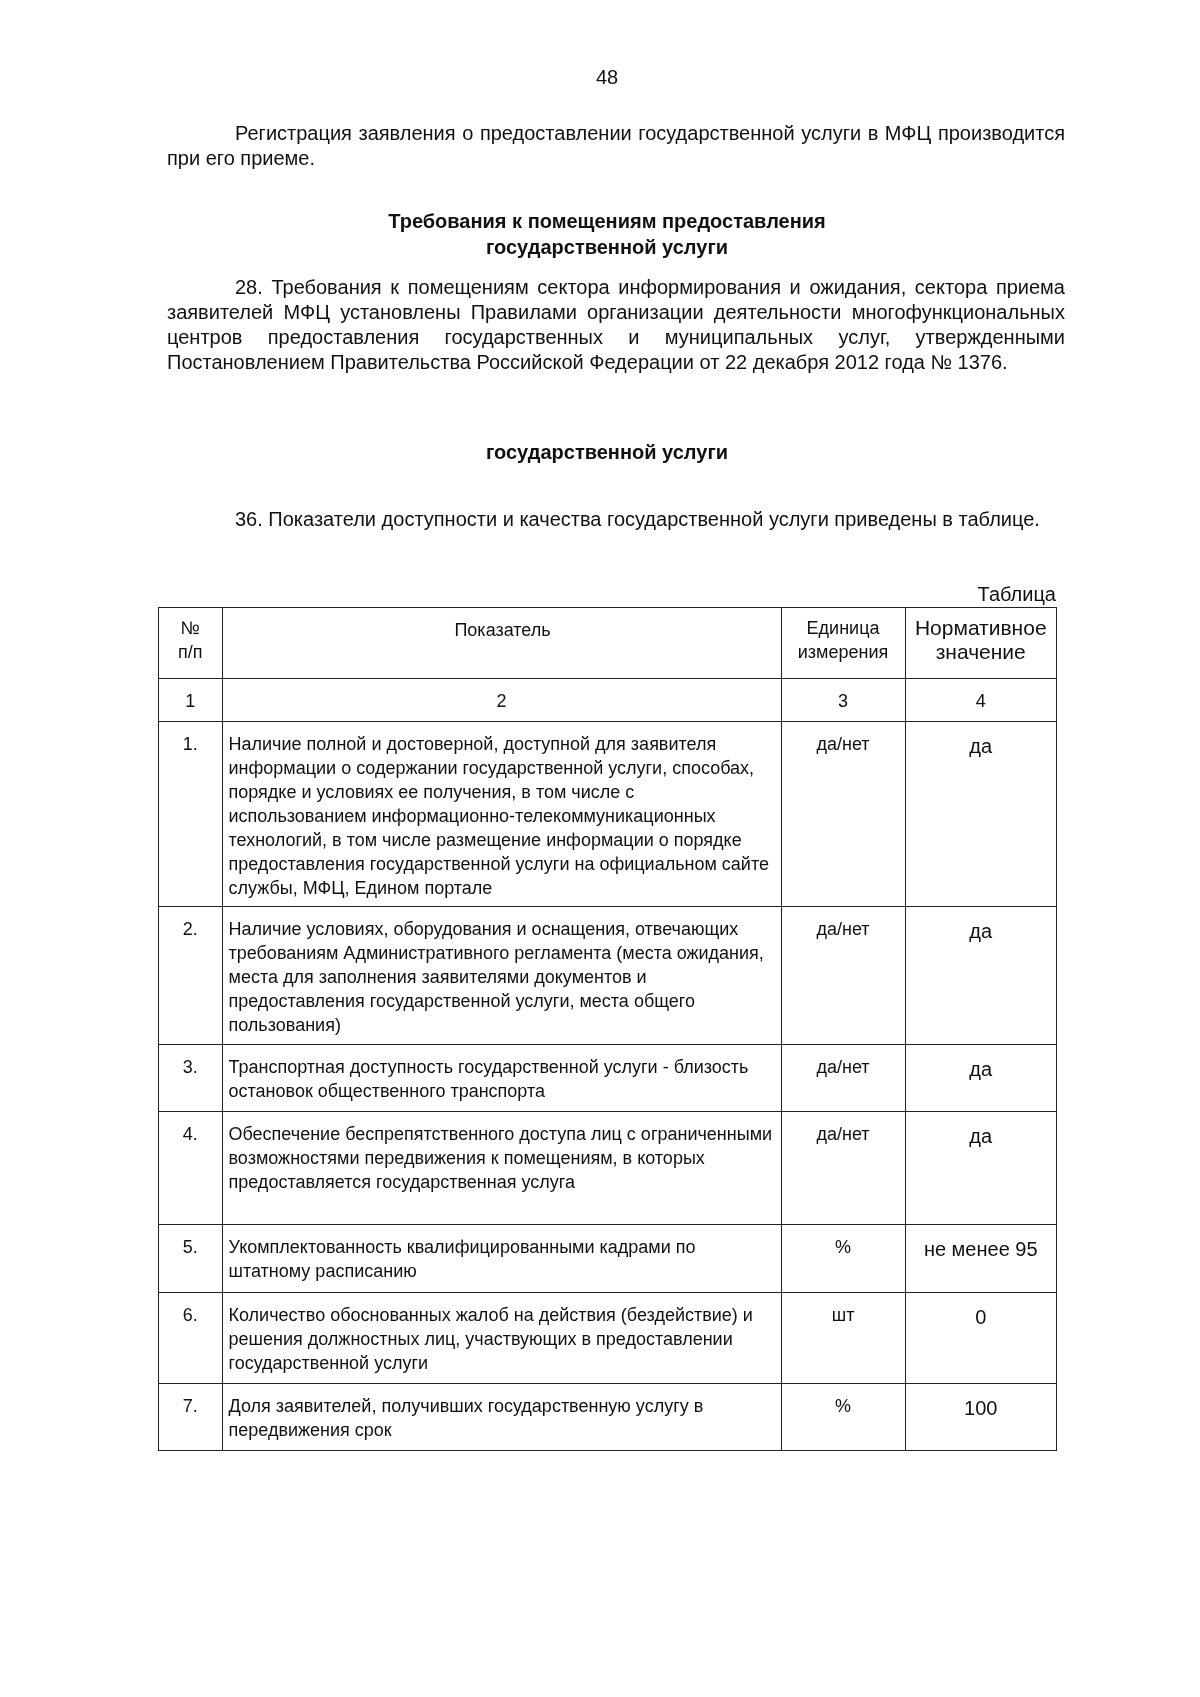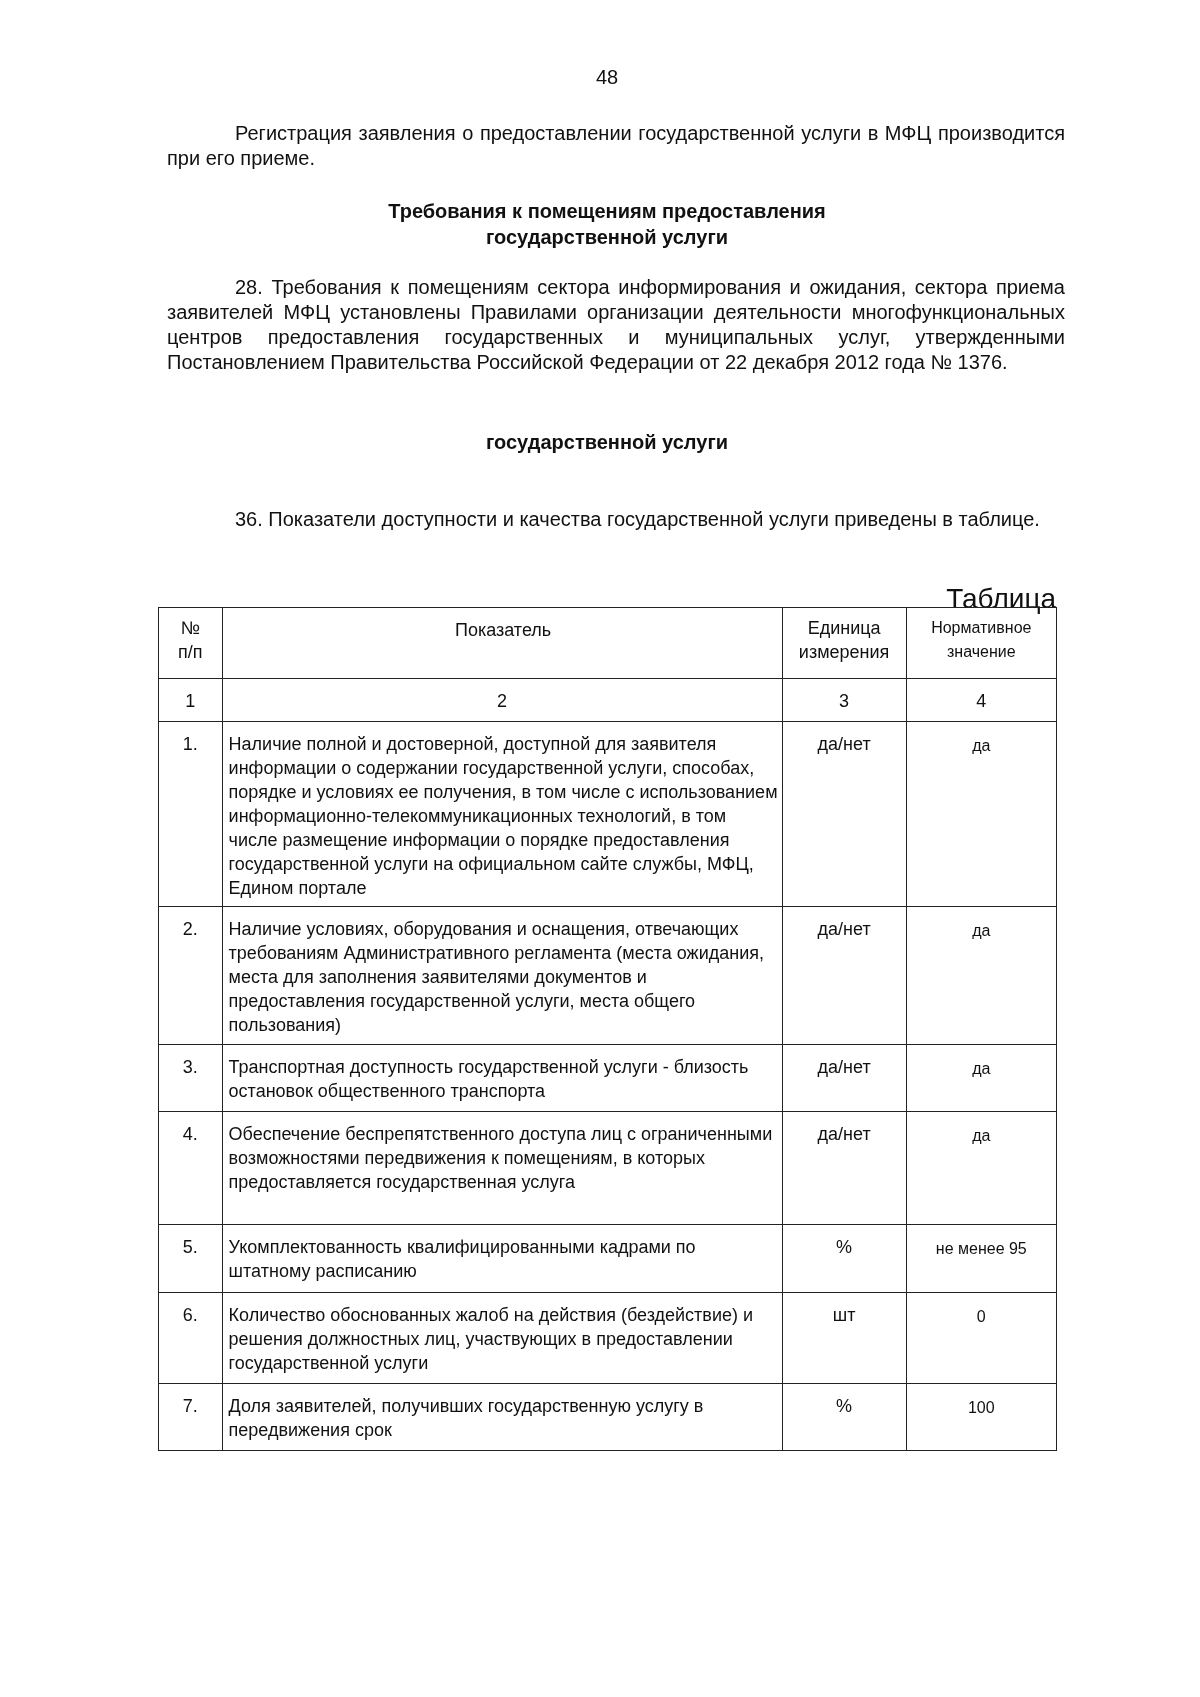--- a/index.html
+++ b/index.html
@@ -1,28 +1,28 @@
 <!DOCTYPE html>
 <html><head>
 <meta charset="utf-8">
 <style>
   html, body { margin: 0; padding: 0; background: #ffffff; }
   body { width: 1200px; height: 1697px; position: relative; font-family: "Liberation Sans", sans-serif; color: #111; }
   .page-num { position: absolute; top: 66px; left: 0; width: 1214px; text-align: center; font-size: 20px; }
   .para { position: absolute; left: 167px; width: 898px; font-size: 20px; line-height: 25px; text-align: justify; }
   .para .indent { display: inline-block; width: 68px; }
-  .heading { position: absolute; left: 158px; width: 898px; text-align: center; font-size: 20px; font-weight: bold; line-height: 26px; }
-  .table-caption { position: absolute; top: 583px; right: 144px; font-size: 28px; }
+  .heading { position: absolute; left: 158px; width: 898px; text-align: center; font-size: 20px; font-weight: bold; line-height: 26px; margin-top: 10px; }
+  .table-caption { position: absolute; top: 583px; right: 144px; font-size: 20px; }
   table { position: absolute; top: 607px; left: 158px; width: 899px; border-collapse: collapse; font-size: 18px; line-height: 24px; }
   td, th { border: 1.5px solid #222; vertical-align: top; font-weight: normal; }
   th { text-align: center; padding: 8px 3px 4px; }
   .c1 { width: 58px; text-align: center; }
   .c2 { width: 562px; text-align: left; padding: 10px 4px 6px 6px; }
   .c3 { width: 118px; text-align: center; }
-  .c4 { width: 145px; text-align: center; font-size: 16px; }
+  .c4 { width: 145px; text-align: center; font-size: 20px; }
   td.c1, td.c3 { padding-top: 10px; }
   td.c4 { padding-top: 12px; }
   tr.num-row td { padding: 10px 3px 8px; text-align: center; font-size: 18px; }
   .h-row th { height: 54px; }
 </style>
 </head>
 <body>
 
 <div class="page-num">48</div>
 
@@ -48,21 +48,21 @@
       <tr class="h-row">
     <th class="c1">
       <div>№</div>
       <div>п/п</div>
     </th>
     <th class="c2" style="text-align:center;">Показатель</th>
     <th class="c3">
       <div>Единица</div>
       <div>измерения</div>
     </th>
-    <th class="c4" style="font-size:16px;">
+    <th class="c4" style="font-size:21px;">
       <div>Нормативное</div>
       <div>значение</div>
     </th>
   </tr>
   <tr class="num-row">
     <td>1</td>
     <td>2</td>
     <td>3</td>
     <td>4</td>
   </tr>

